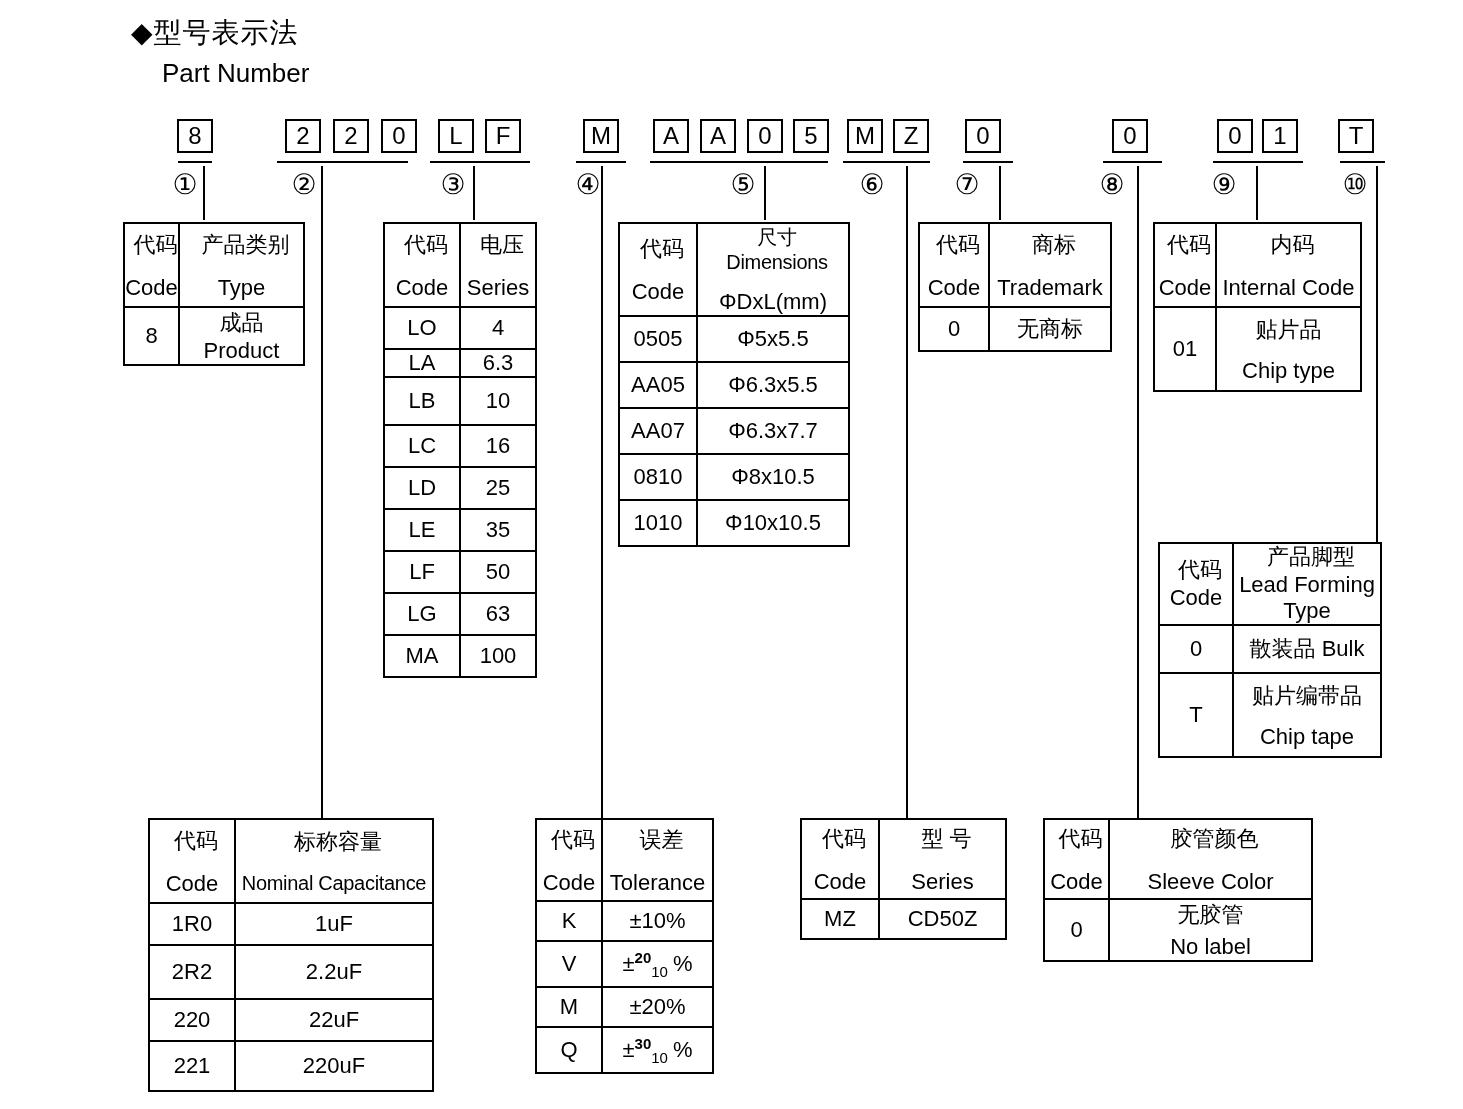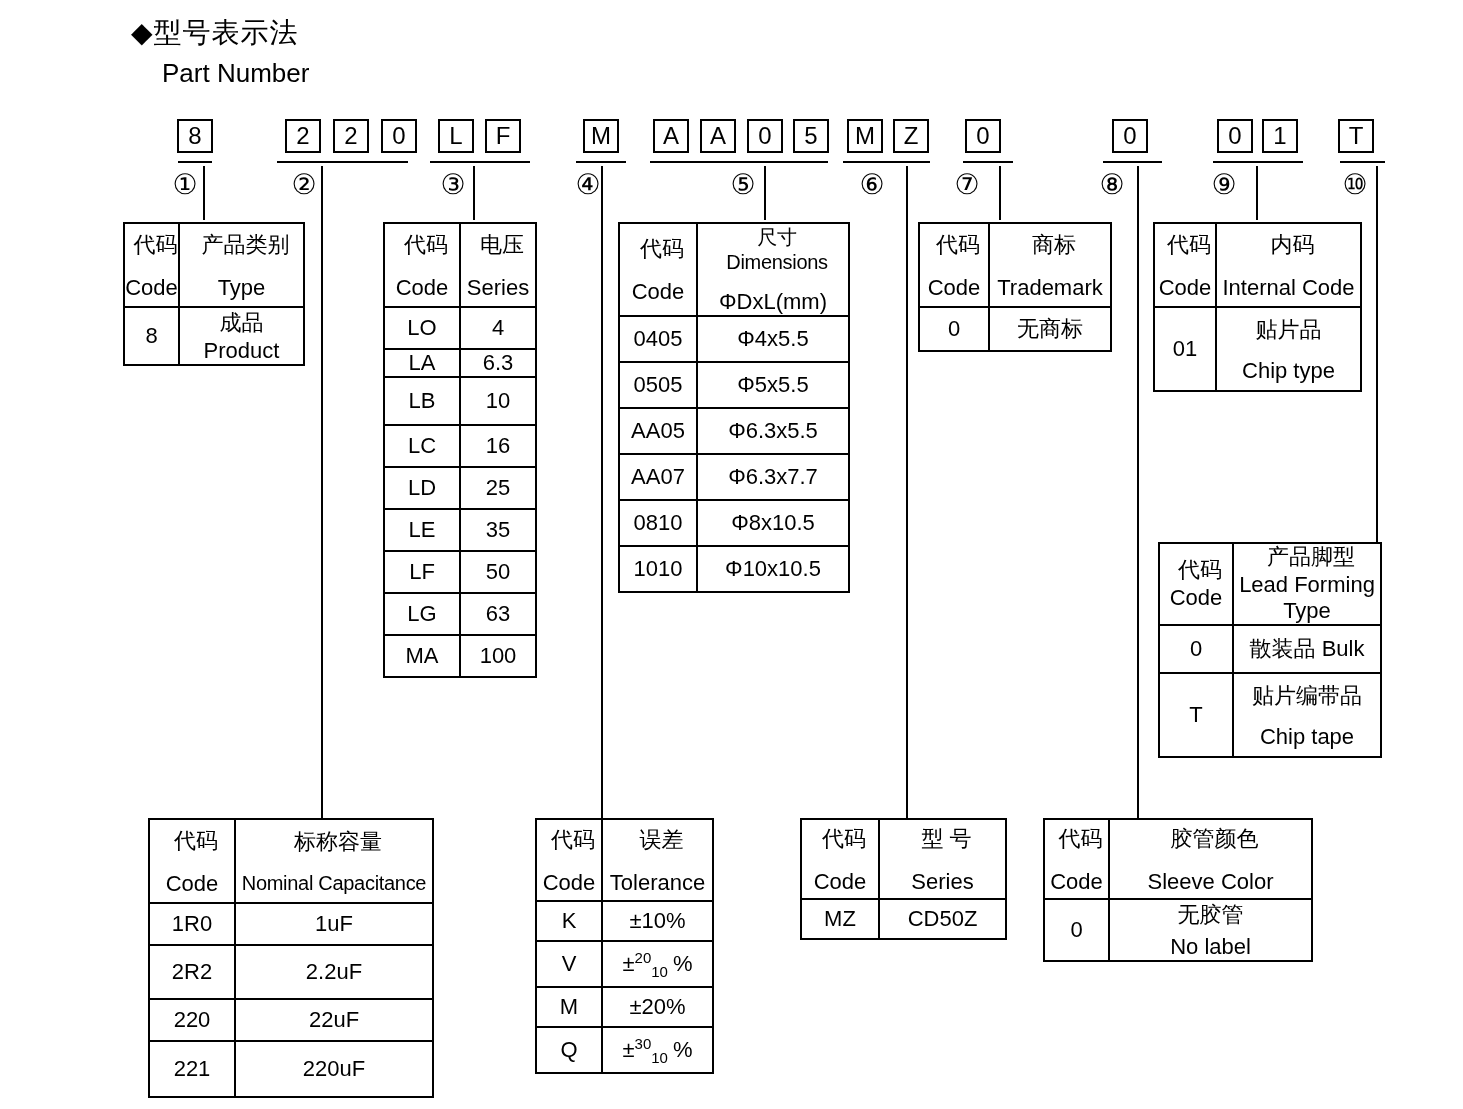--- a/index.html
+++ b/index.html
@@ -22,21 +22,21 @@
     padding:0;font-weight:normal;font-size:22px;
   }
   .t .l1{display:block;margin-bottom:15px;padding-left:8px;}
   .t .l2{display:block;}
   .t .fit{font-size:20px;letter-spacing:-0.3px;}
   .t th.tight .l1{margin-bottom:2px;line-height:26px;}
   .t th.tight .l2{line-height:26px;}
   .t th.tight .l3{display:block;line-height:26px;}
   .t .r1{display:block;margin-bottom:13px;}
   .t .r2{display:block;}
-  .t sup{font-size:15px;}
+  .t sup{font-size:15px;font-weight:bold;}
   .t sub{font-size:15px;}
   .t .pct{margin-left:5px;}
 </style>
 </head>
 <body>
 
 <div class="page">
 
   <div class="title-zh">◆型号表示法</div>
   <div class="title-en">Part Number</div>
@@ -181,24 +181,20 @@
         <th>
             <span class="l1">代码</span>
             <span class="l2">Code</span>
           </th>
         <th>
             <span class="l1 fit">尺寸 Dimensions</span>
             <span class="l2">ΦDxL(mm)</span>
           </th>
       </tr>
       <tr style="height:46px">
-          <td>0405</td>
-          <td>Φ4x5.5</td>
-        </tr>
-      <tr style="height:46px">
           <td>0505</td>
           <td>Φ5x5.5</td>
         </tr>
       <tr style="height:46px">
           <td>AA05</td>
           <td>Φ6.3x5.5</td>
         </tr>
       <tr style="height:46px">
           <td>AA07</td>
           <td>Φ6.3x7.7</td>
@@ -315,21 +311,21 @@
           <td>1uF</td>
         </tr>
       <tr style="height:54px">
           <td>2R2</td>
           <td>2.2uF</td>
         </tr>
       <tr style="height:42px">
           <td>220</td>
           <td>22uF</td>
         </tr>
-      <tr style="height:56px">
+      <tr style="height:50px">
           <td>221</td>
           <td>220uF</td>
         </tr>
     </tbody>
   </table>
 
   <table class="t" style="left:505px;top:818px;width:177px">
     <colgroup>
         <col style="width:66px">
         <col style="width:111px">

